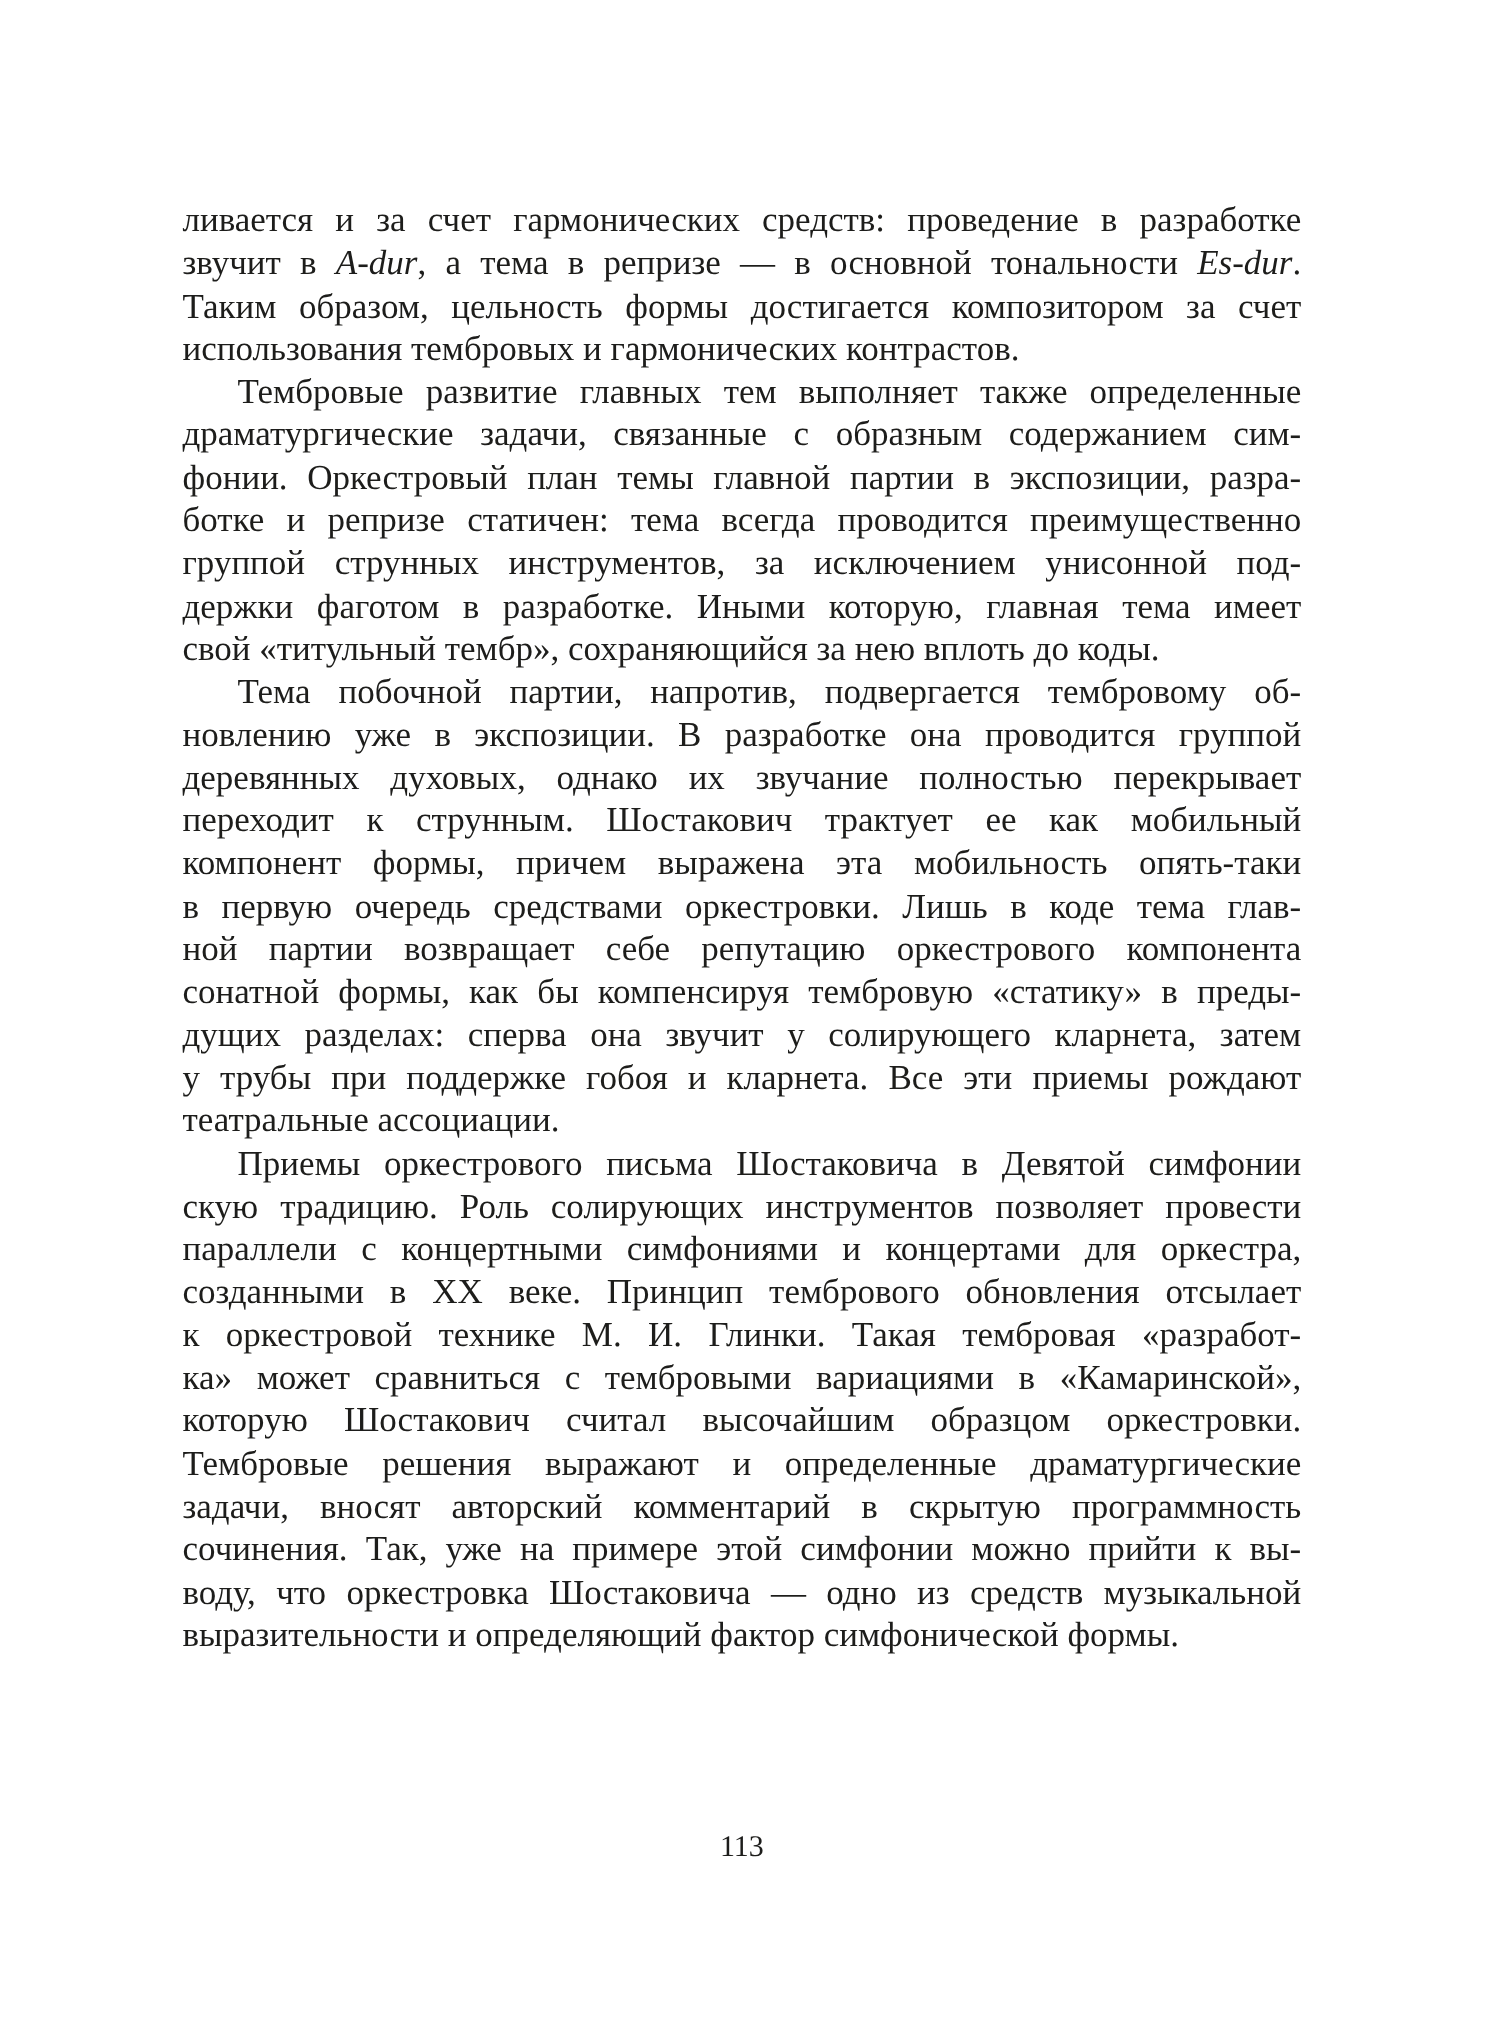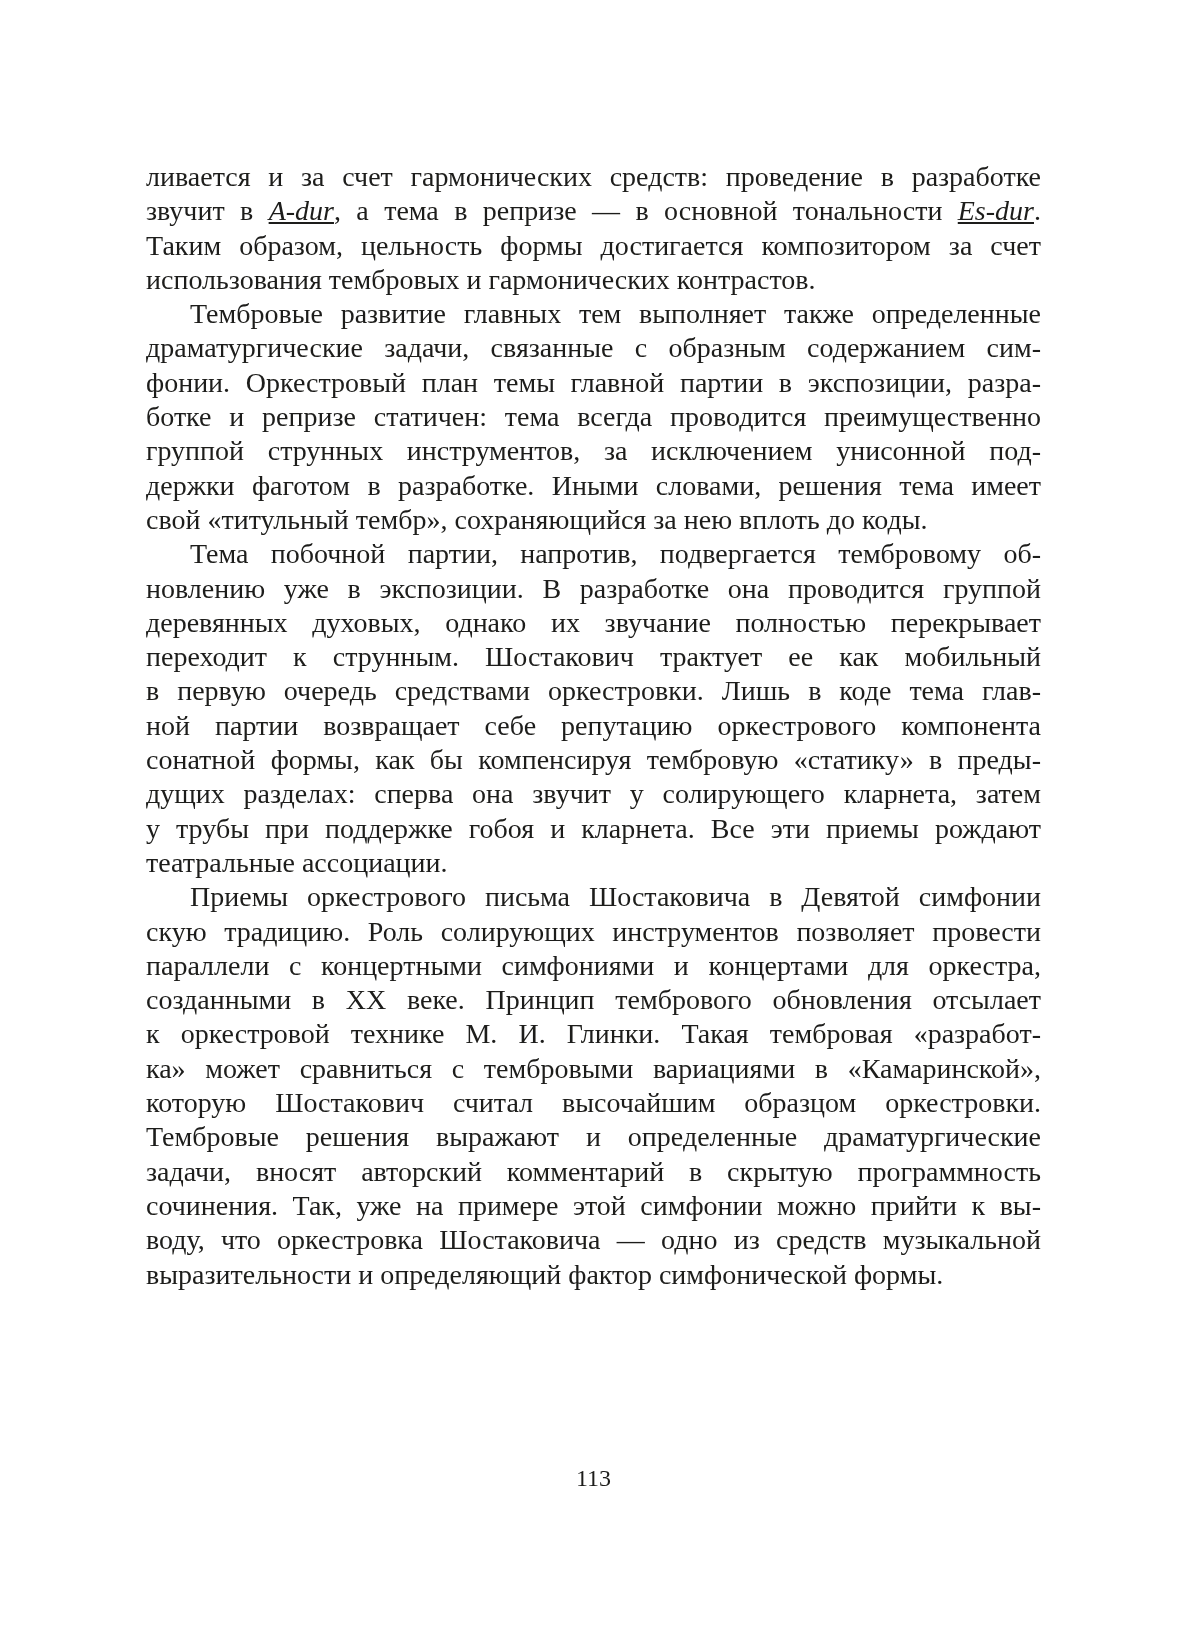--- a/index.html
+++ b/index.html
@@ -35,21 +35,20 @@
   }
   .line.indent {
     padding-left: 44px;
   }
   .line.last {
     text-align: right;
     text-align-last: left;
   }
   .line i {
     font-style: italic;
-    text-decoration: underline;
   }
   .page-number {
     position: absolute;
     left: 146px;
     top: 1460px;
     width: 895px;
     text-align: center;
     font-size: 24px;
     line-height: 36px;
   }
@@ -61,26 +60,27 @@
   <div class="text-block" id="text-block">
       <div class="line">ливается и за счет гармонических средств: проведение в разработке</div>
       <div class="line">звучит в <i>A-dur</i>, а тема в репризе — в основной тональности <i>Es-dur</i>.</div>
       <div class="line">Таким образом, цельность формы достигается композитором за счет</div>
       <div class="line last">использования тембровых и гармонических контрастов.</div>
       <div class="line indent">Тембровые развитие главных тем выполняет также определенные</div>
       <div class="line">драматургические задачи, связанные с образным содержанием сим-</div>
       <div class="line">фонии. Оркестровый план темы главной партии в экспозиции, разра-</div>
       <div class="line">ботке и репризе статичен: тема всегда проводится преимущественно</div>
       <div class="line">группой струнных инструментов, за исключением унисонной под-</div>
-      <div class="line">держки фаготом в разработке. Иными словами, решения тема имеет</div>
+      <div class="line">держки фаготом в разработке. Иными которую, главная тема имеет</div>
       <div class="line last">свой «титульный тембр», сохраняющийся за нею вплоть до коды.</div>
       <div class="line indent">Тема побочной партии, напротив, подвергается тембровому об-</div>
       <div class="line">новлению уже в экспозиции. В разработке она проводится группой</div>
       <div class="line">деревянных духовых, однако их звучание полностью перекрывает</div>
       <div class="line">переходит к струнным. Шостакович трактует ее как мобильный</div>
+      <div class="line">компонент формы, причем выражена эта мобильность опять-таки</div>
       <div class="line">в первую очередь средствами оркестровки. Лишь в коде тема глав-</div>
       <div class="line">ной партии возвращает себе репутацию оркестрового компонента</div>
       <div class="line">сонатной формы, как бы компенсируя тембровую «статику» в преды-</div>
       <div class="line">дущих разделах: сперва она звучит у солирующего кларнета, затем</div>
       <div class="line">у трубы при поддержке гобоя и кларнета. Все эти приемы рождают</div>
       <div class="line last">театральные ассоциации.</div>
       <div class="line indent">Приемы оркестрового письма Шостаковича в Девятой симфонии</div>
       <div class="line">скую традицию. Роль солирующих инструментов позволяет провести</div>
       <div class="line">параллели с концертными симфониями и концертами для оркестра,</div>
       <div class="line">созданными в XX веке. Принцип тембрового обновления отсылает</div>

